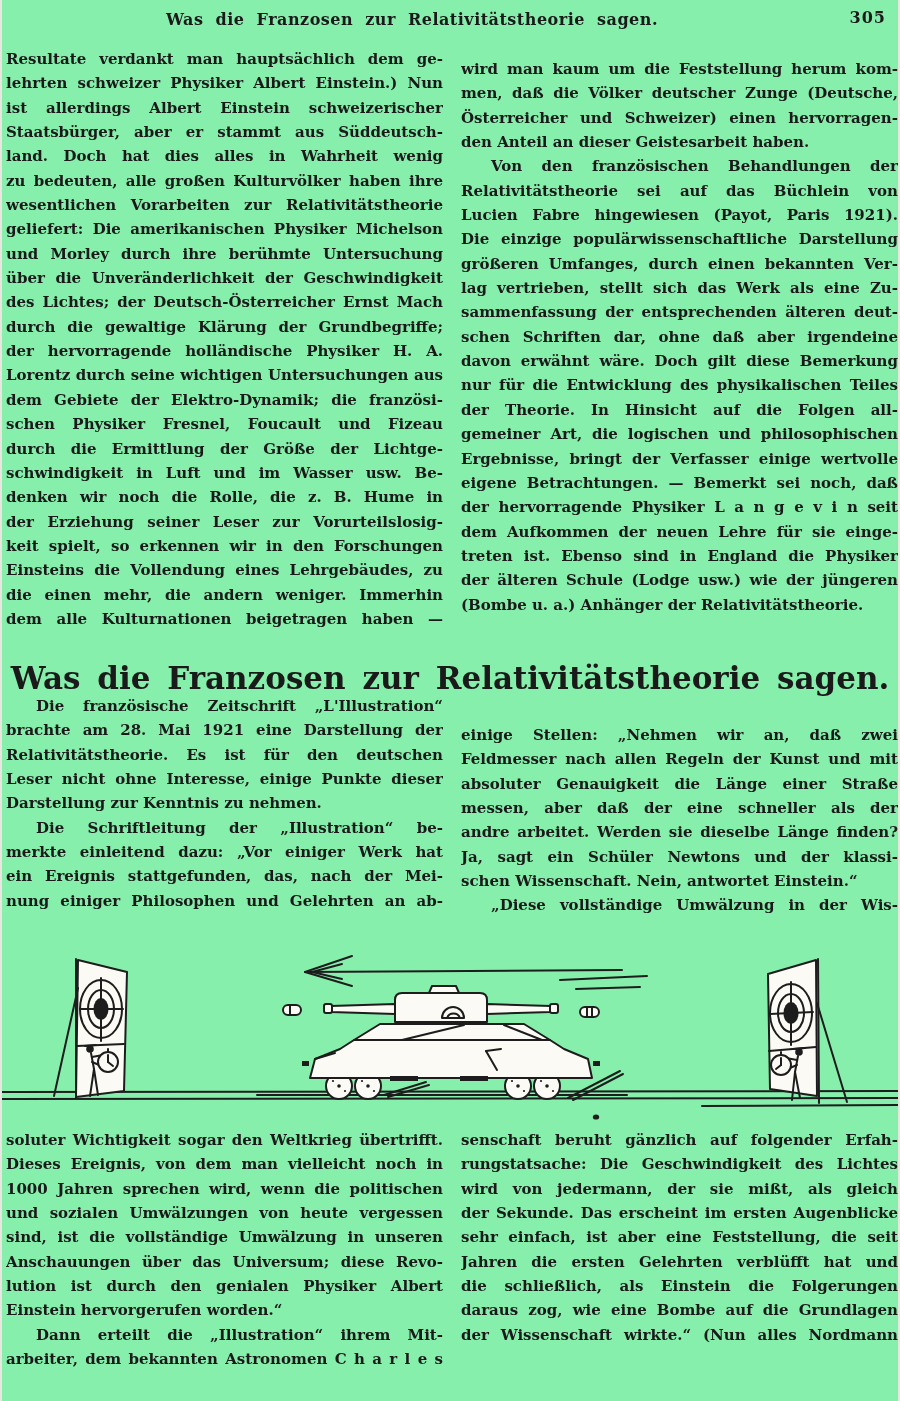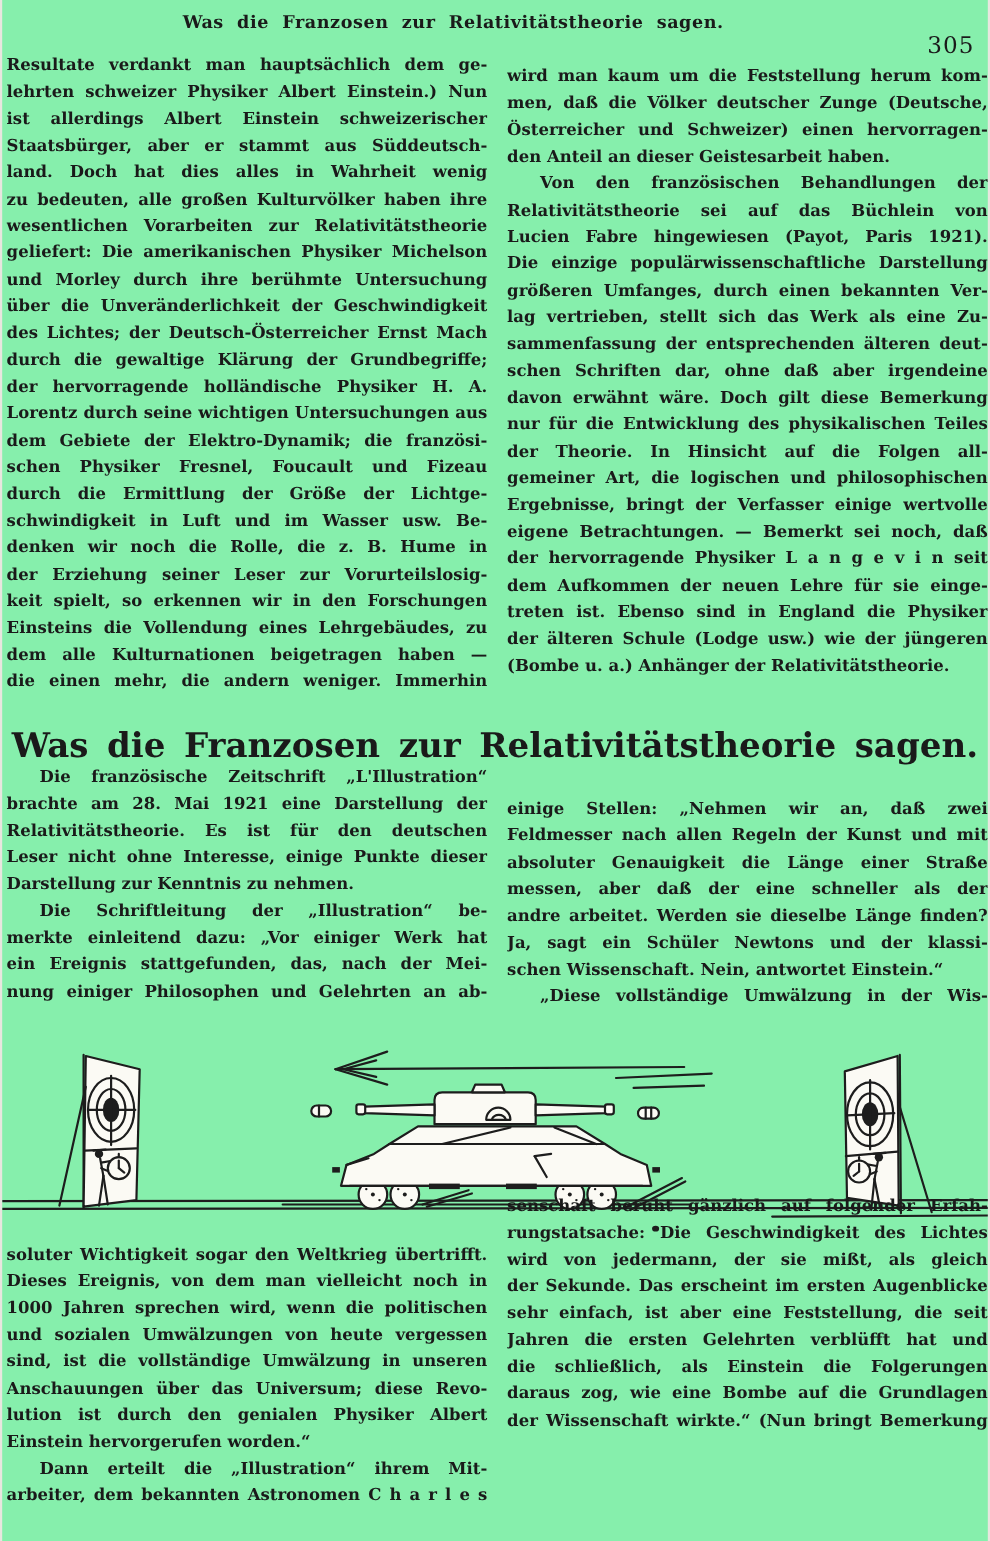--- a/index.html
+++ b/index.html
@@ -8,41 +8,41 @@
     background:#86efac; color:#1a1a1a;
     font-family:"DejaVu Serif", serif;
     overflow:hidden; margin:0 auto;
   }
   .running-header {
     position:absolute; top:10px; left:0; width:820px;
     text-align:center; font-weight:bold; font-size:16px;
     word-spacing:6px; letter-spacing:0.5px;
   }
   .page-number {
-    position:absolute; top:29px; right:12px;
-    font-weight:normal; font-size:21px; letter-spacing:1px;
+    position:absolute; top:8px; right:12px;
+    font-weight:bold; font-size:16px; letter-spacing:1px;
   }
   .textcol {
     position:absolute; width:437px;
     font-size:15px; font-weight:bold; line-height:24.35px;
     text-justify:inter-word;
   }
   .para { margin:0; }
   .line {
     height:24.35px; overflow:hidden;
     text-align:justify; text-align-last:justify;
   }
   .line.endline { text-align-last:left; }
   .line.indent { text-indent:30px; }
   #col-left-1  { left:4px;   top:47px;  }
   #col-right-1 { left:459px; top:57px;  }
   #col-left-2  { left:4px;   top:694px; }
   #col-right-2 { left:459px; top:723px; }
   #col-left-3  { left:4px;   top:1128px; }
-  #col-right-3 { left:459px; top:1084px; }
+  #col-right-3 { left:459px; top:1128px; }
   .section-heading {
     position:absolute; top:660px; left:0; width:100%;
     text-align:center; font-weight:bold; font-size:31px;
     word-spacing:6px;
   }
   .figure-wrap { position:absolute; top:945px; left:0; width:900px; height:185px; }
   svg .ink { stroke:#1d1d1d; fill:none; stroke-width:2; stroke-linecap:round; stroke-linejoin:round; }
   svg .fillink { fill:#1d1d1d; stroke:none; }
   svg .paper { fill:#fbfaf4; }
 </style>
@@ -71,22 +71,22 @@
         <div class="line">der hervorragende holländische Physiker H. A.</div>
         <div class="line">Lorentz durch seine wichtigen Untersuchungen aus</div>
         <div class="line">dem Gebiete der Elektro-Dynamik; die französi-</div>
         <div class="line">schen Physiker Fresnel, Foucault und Fizeau</div>
         <div class="line">durch die Ermittlung der Größe der Lichtge-</div>
         <div class="line">schwindigkeit in Luft und im Wasser usw. Be-</div>
         <div class="line">denken wir noch die Rolle, die z. B. Hume in</div>
         <div class="line">der Erziehung seiner Leser zur Vorurteilslosig-</div>
         <div class="line">keit spielt, so erkennen wir in den Forschungen</div>
         <div class="line">Einsteins die Vollendung eines Lehrgebäudes, zu</div>
+        <div class="line">die einen mehr, die andern weniger. Immerhin</div>
         <div class="line">dem alle Kulturnationen beigetragen haben —</div>
-        <div class="line">die einen mehr, die andern weniger. Immerhin</div>
       </div>
     </div>
   <div id="col-right-1" class="textcol">
       <div class="para">
         <div class="line">wird man kaum um die Feststellung herum kom-</div>
         <div class="line">men, daß die Völker deutscher Zunge (Deutsche,</div>
         <div class="line">Österreicher und Schweizer) einen hervorragen-</div>
         <div class="line endline">den Anteil an dieser Geistesarbeit haben.</div>
       </div>
       <div class="para">
@@ -295,17 +295,17 @@
   <div id="col-right-3" class="textcol">
       <div class="para">
         <div class="line">senschaft beruht gänzlich auf folgender Erfah-</div>
         <div class="line">rungstatsache: Die Geschwindigkeit des Lichtes</div>
         <div class="line">wird von jedermann, der sie mißt, als gleich</div>
         <div class="line">der Sekunde. Das erscheint im ersten Augenblicke</div>
         <div class="line">sehr einfach, ist aber eine Feststellung, die seit</div>
         <div class="line">Jahren die ersten Gelehrten verblüfft hat und</div>
         <div class="line">die schließlich, als Einstein die Folgerungen</div>
         <div class="line">daraus zog, wie eine Bombe auf die Grundlagen</div>
-        <div class="line">der Wissenschaft wirkte.“ (Nun bringt Bemerkung</div>
+        <div class="line">der Wissenschaft wirkte.“ (Nun alles Nordmann</div>
       </div>
     </div>
 
 </div>
 
 </body></html>

